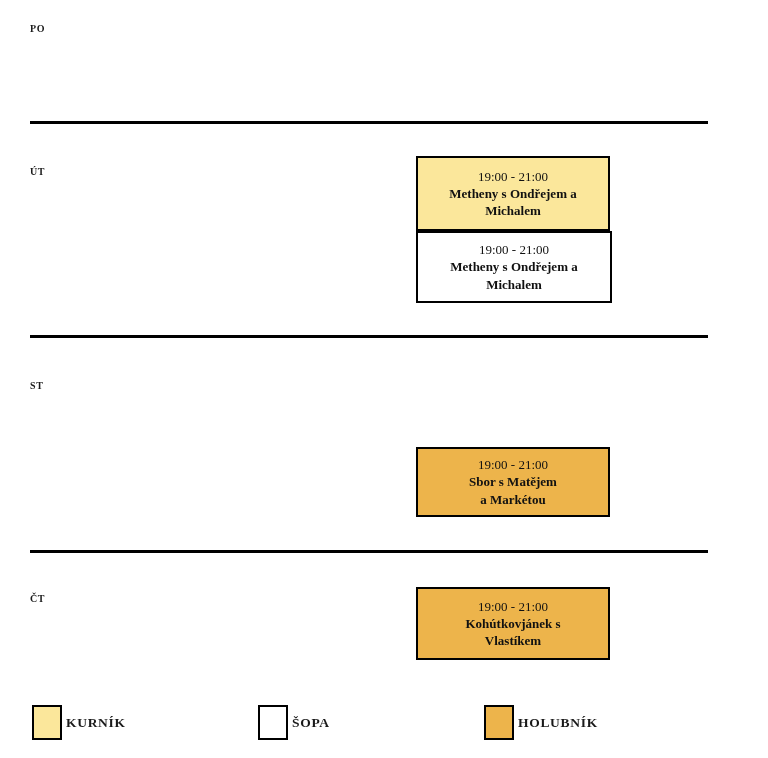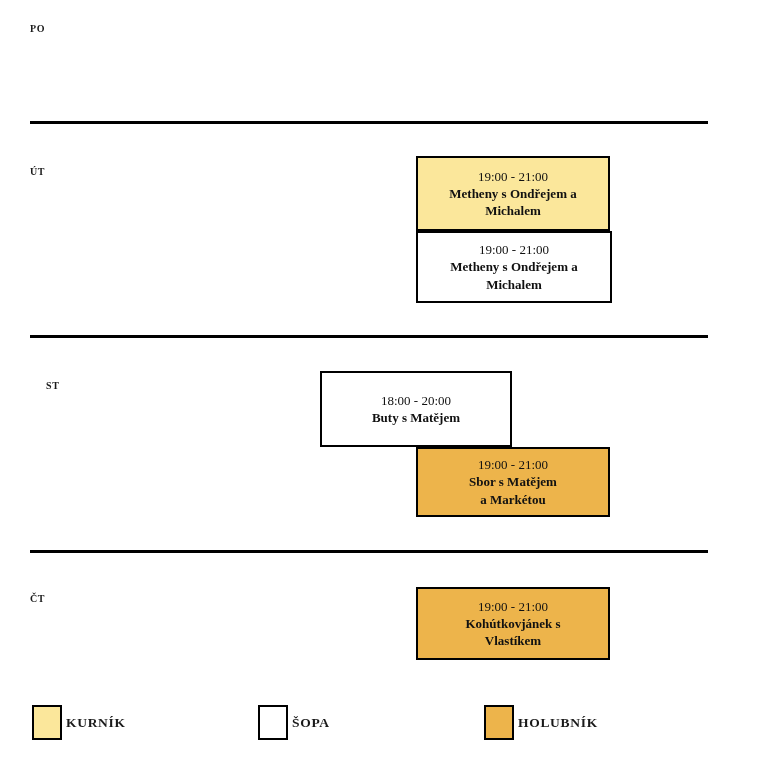--- a/index.html
+++ b/index.html
@@ -105,44 +105,40 @@
 </style>
 </head>
 <body>
 
 <div id="schedule">
 
   <div class="day-label" style="left:30px; top:24px;">PO</div>
 
   <div class="day-label" style="left:30px; top:167px;">ÚT</div>
 
-  <div class="day-label" style="left:46px; top:381px;text-align:center;">ST</div>
+  <div class="day-label" style="left:30px; top:381px;text-align:center;">ST</div>
 
   <div class="day-label" style="left:30px; top:594px;">ČT</div>
 
   <div class="row-separator" style="top:121px;"></div>
   <div class="row-separator" style="top:335px;"></div>
   <div class="row-separator" style="top:550px;"></div>
 
   <div class="event venue-kurnik" style="left:416px; top:156px; width:194px; height:75px;">
     <div class="event-time">19:00 - 21:00</div>
     <div class="event-title">Metheny s Ondřejem a</div>
     <div class="event-title">Michalem</div>
   </div>
 
   <div class="event venue-sopa" style="left:416px; top:231px; width:196px; height:72px;">
     <div class="event-time">19:00 - 21:00</div>
     <div class="event-title">Metheny s Ondřejem a</div>
     <div class="event-title">Michalem</div>
   </div>
 
-  <div class="event venue-sopa" style="left:320px; top:371px; width:192px; height:76px; z-index:1;">
-    <div class="event-time">18:00 - 20:00</div>
-    <div class="event-title">Buty s Matějem</div>
-  </div>
 
   <div class="event venue-holubnik" style="left:416px; top:447px; width:194px; height:70px; z-index:2;">
     <div class="event-time">19:00 - 21:00</div>
     <div class="event-title">Sbor s Matějem</div>
     <div class="event-title">a Markétou</div>
   </div>
 
   <div class="event venue-holubnik" style="left:416px; top:587px; width:194px; height:73px;">
     <div class="event-time">19:00 - 21:00</div>
     <div class="event-title">Kohútkovjánek s</div>

